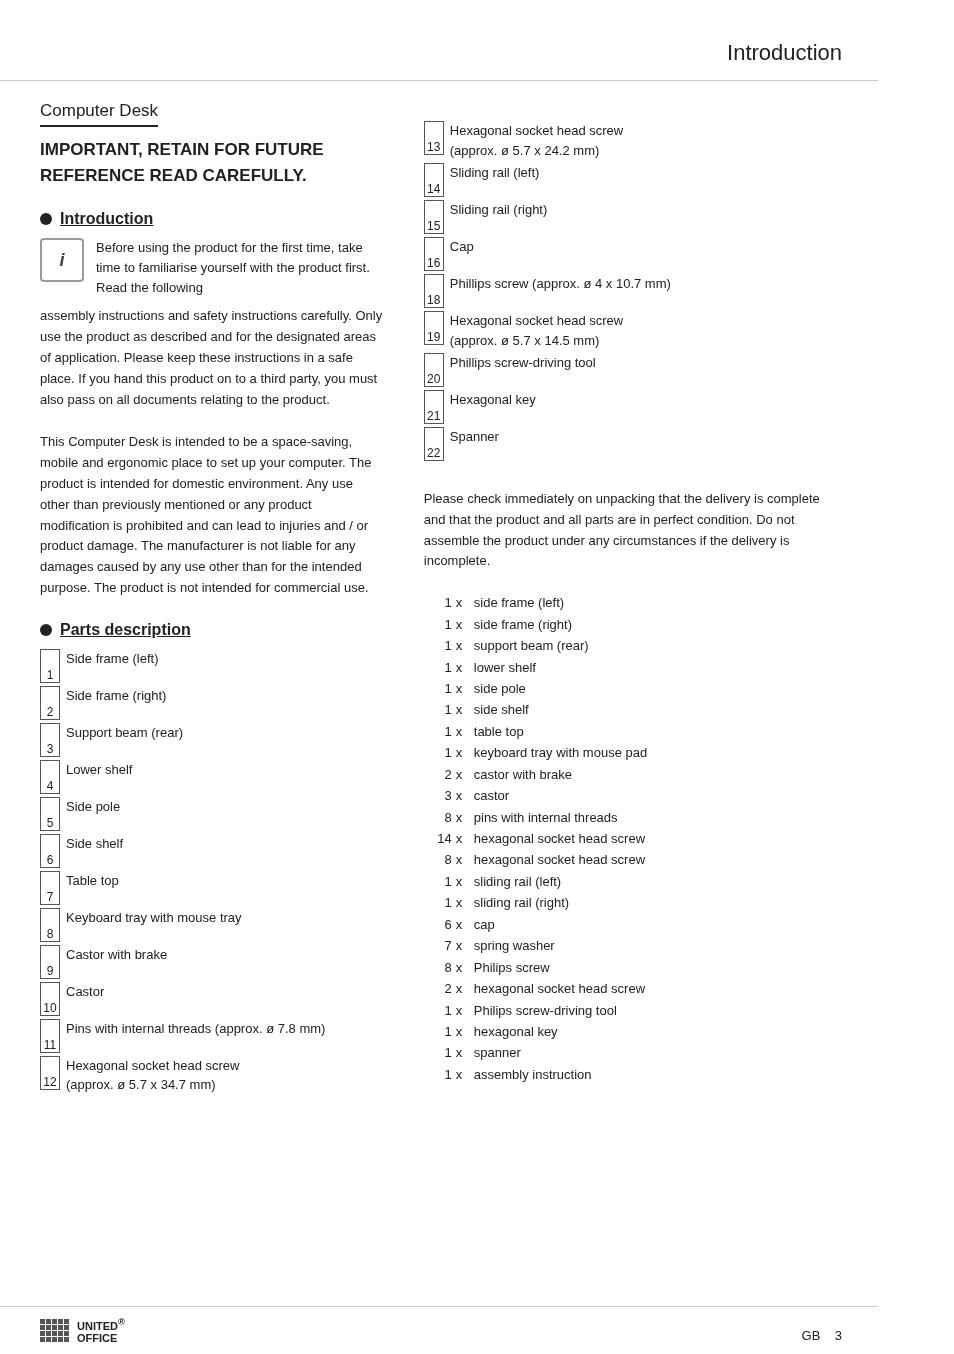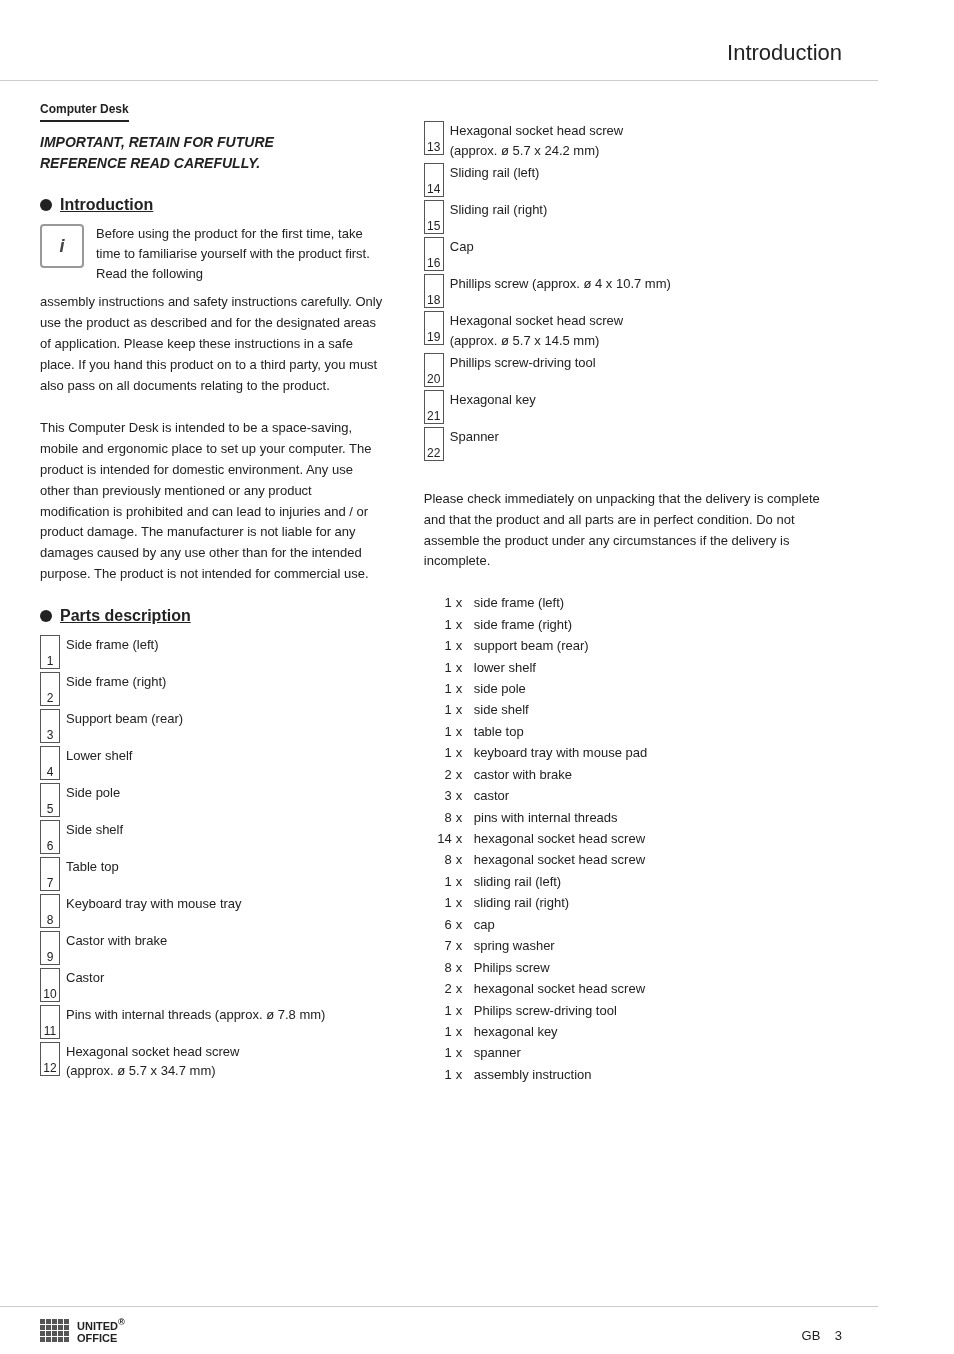--- a/index.html
+++ b/index.html
@@ -57,34 +57,33 @@
       height: 12px;
       border-radius: 50%;
       background: #222;
       flex-shrink: 0;
     }
     .section-title-underline {
       text-decoration: underline;
     }
     
     .computer-desk-title {
-      font-size: 12px;
-      font-weight: bold;
+      font-size: 17px;
+      font-weight: normal;
       border-bottom: 2px solid #222;
       padding-bottom: 4px;
       margin-bottom: 10px;
       display: inline-block;
     }
     .important-text {
-      font-size: 14px;
+      font-size: 17px;
       font-weight: bold;
       line-height: 1.5;
       margin-bottom: 8px;
       text-transform: uppercase;
-      font-style: italic;
     }
     
     .info-box-row {
       display: flex;
       gap: 12px;
       margin-bottom: 8px;
     }
     .info-box {
       width: 44px;
       height: 44px;

